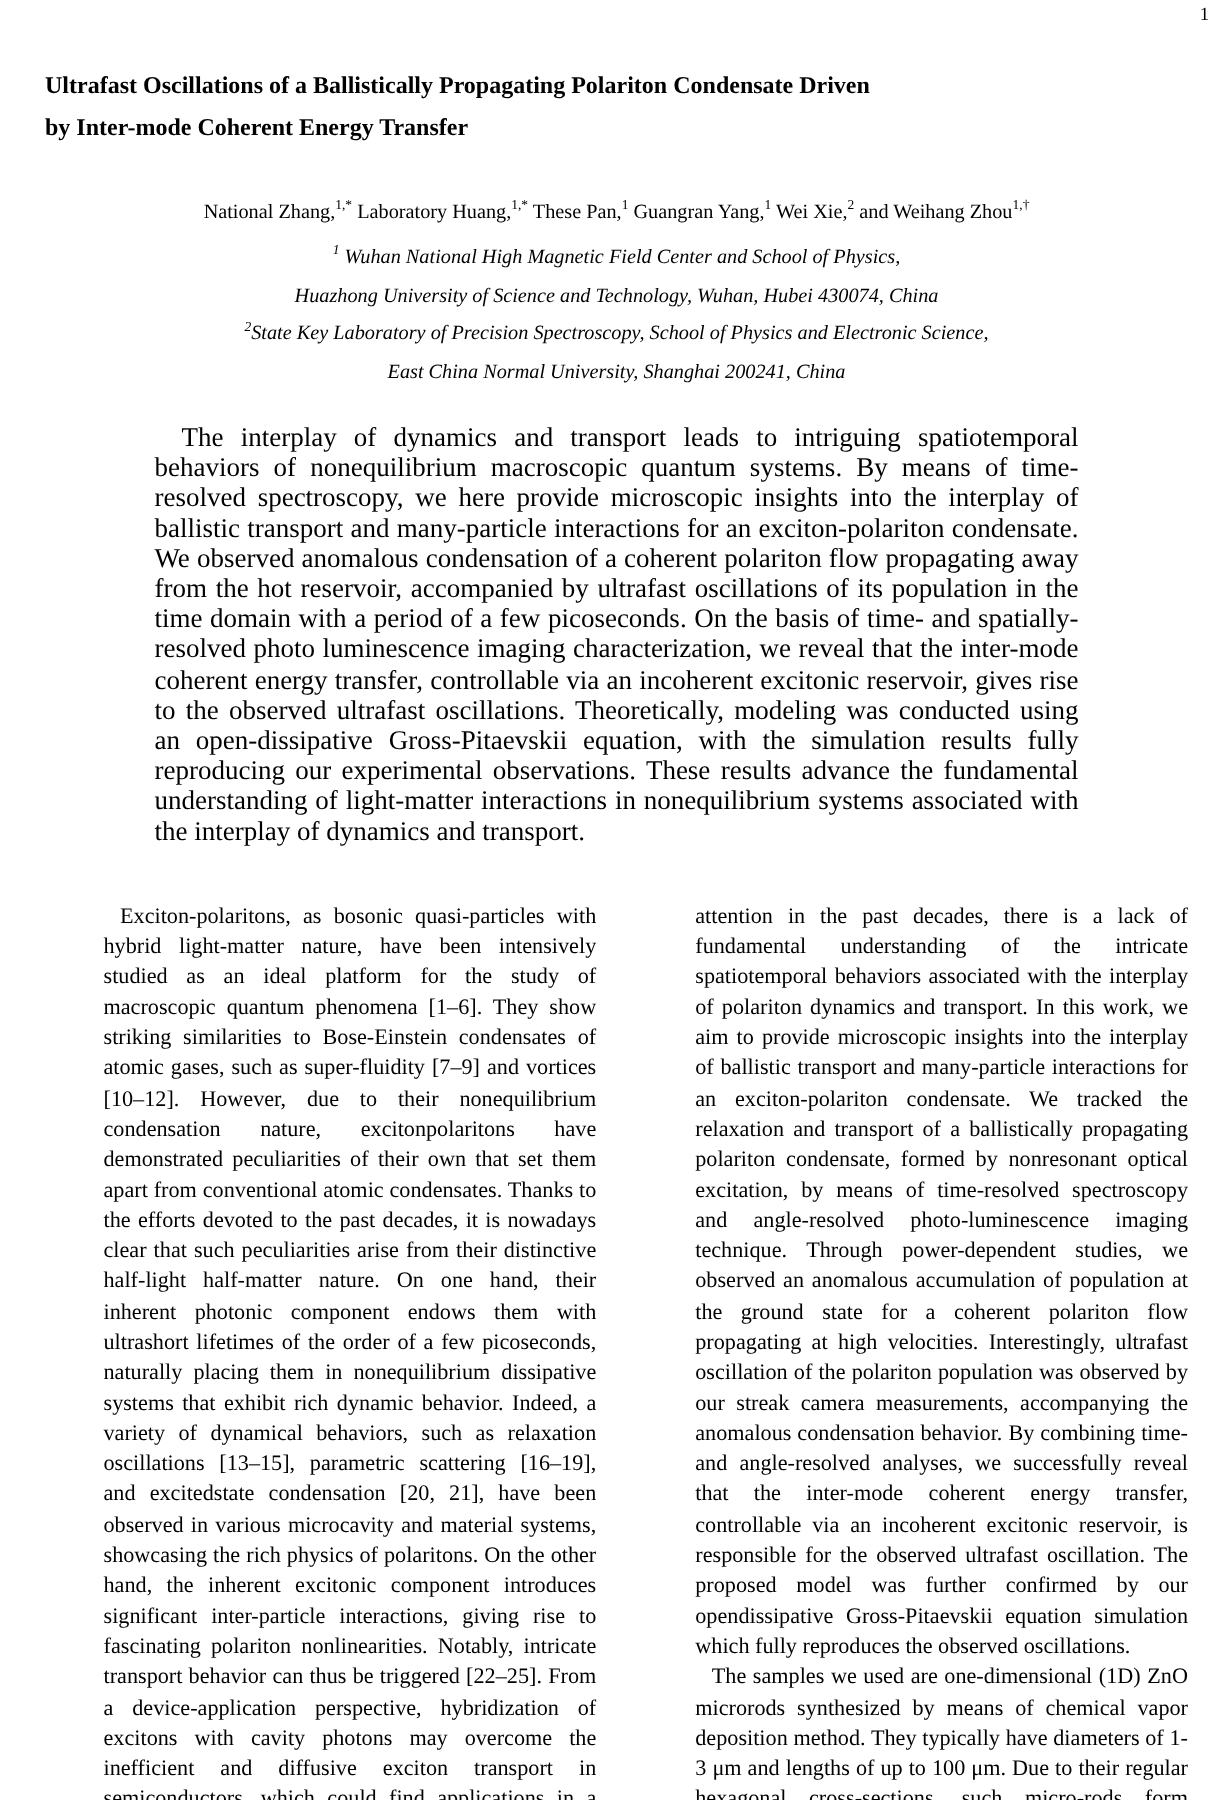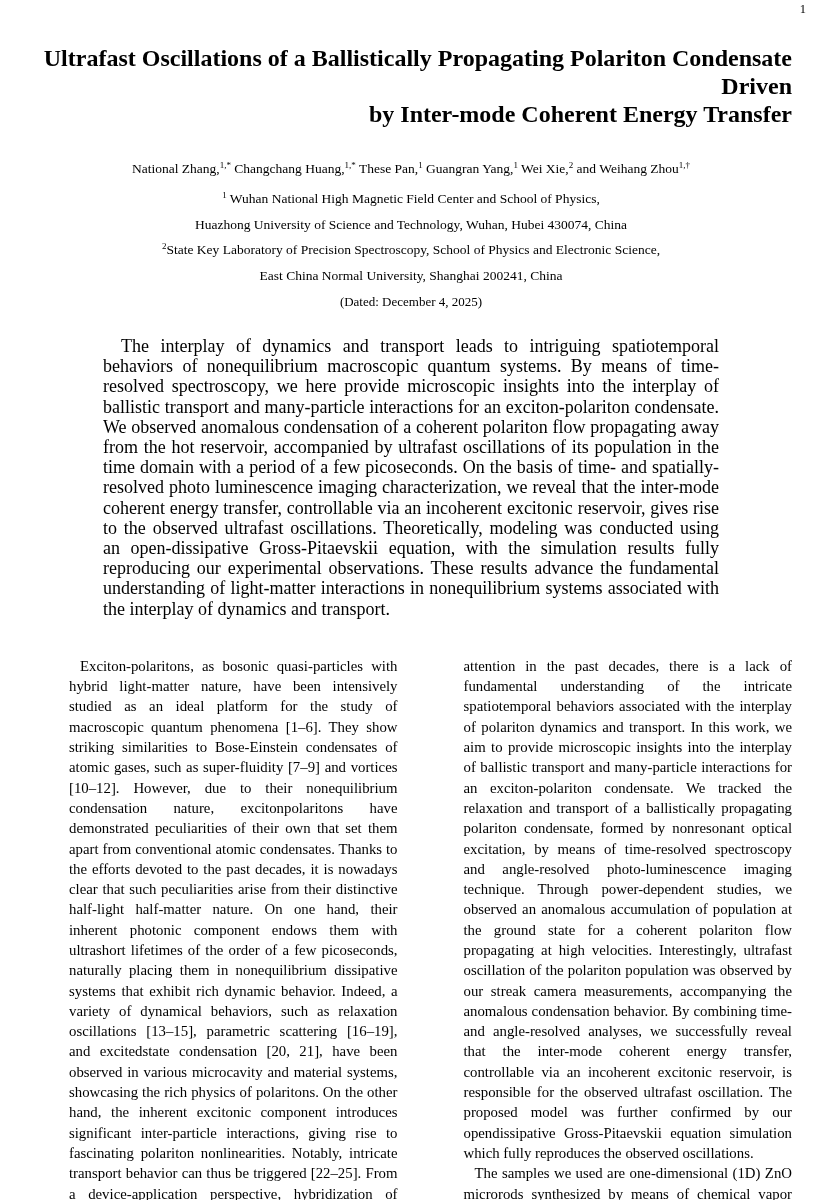--- a/index.html
+++ b/index.html
@@ -12,35 +12,36 @@
   .page {
     position: relative;
     width: 817px; height: 1200px;
     padding: 0 25px 0 30px;
     overflow: hidden;
     background: #fff;
   }
   .page-number { position: absolute; top: 2px; right: 11px; font-size: 12.5px; }
   .title {
     margin-top: 44px;
-    text-align: right;
+    text-align: left;
     font-weight: 700;
-    font-size: 24px;
+    font-size: 16px;
     line-height: 28px;
   }
   .authors {
     margin-top: 32px;
     text-align: center;
     font-size: 13.5px;
     line-height: 17px;
   }
   .authors sup { font-size: 9px; line-height: 0; }
   .affiliations {
     margin-top: 9px;
     text-align: center;
+    font-style: italic;
     font-size: 13.5px;
   }
   .aff-line { line-height: 25.5px; }
   .aff-line sup { font-size: 9px; line-height: 0; }
   .dateline { text-align: center; font-size: 13px; line-height: 26px; margin-top: 1px; }
   .abstract { margin: 21px 73px 0 73px; }
   .abstract p {
     text-align: justify;
     font-size: 18px;
     line-height: 20.2px;
@@ -61,30 +62,29 @@
 <body>
 
 <div class="page">
   <div class="page-number">1</div>
 
   <h1 class="title">
       <div>Ultrafast Oscillations of a Ballistically Propagating Polariton Condensate Driven</div>
       <div>by Inter-mode Coherent Energy Transfer</div>
     </h1>
 
-  <div class="authors"><span>National Zhang,</span><sup>1,*</sup><span> Changchang Huang,</span><sup>1,*</sup><span> These Pan,</span><sup>1</sup><span> Guangran Yang,</span><sup>1</sup><span> Wei Xie,</span><sup>2</sup><span> and Weihang Zhou</span><sup>1,†</sup></div>
+  <div class="authors"><span>National Zhang,</span><sup>1,*</sup><span> Laboratory Huang,</span><sup>1,*</sup><span> These Pan,</span><sup>1</sup><span> Guangran Yang,</span><sup>1</sup><span> Wei Xie,</span><sup>2</sup><span> and Weihang Zhou</span><sup>1,†</sup></div>
 
   <div class="affiliations">
       <div class="aff-line"><sup>1</sup> Wuhan National High Magnetic Field Center and School of Physics,</div>
       <div class="aff-line">Huazhong University of Science and Technology, Wuhan, Hubei 430074, China</div>
       <div class="aff-line"><sup>2</sup>State Key Laboratory of Precision Spectroscopy, School of Physics and Electronic Science,</div>
       <div class="aff-line">East China Normal University, Shanghai 200241, China</div>
     </div>
 
-  <div class="dateline">(Dated: December 4, 2025)</div>
 
   <div class="abstract">
     <p>The interplay of dynamics and transport leads to intriguing spatiotemporal behaviors of nonequilibrium macroscopic quantum systems. By means of time-resolved spectroscopy, we here provide microscopic insights into the interplay of ballistic transport and many-particle interactions for an exciton-polariton condensate. We observed anomalous condensation of a coherent polariton flow propagating away from the hot reservoir, accompanied by ultrafast oscillations of its population in the time domain with a period of a few picoseconds. On the basis of time- and spatially-resolved photo luminescence imaging characterization, we reveal that the inter-mode coherent energy transfer, controllable via an incoherent excitonic reservoir, gives rise to the observed ultrafast oscillations. Theoretically, modeling was conducted using an open-dissipative Gross-Pitaevskii equation, with the simulation results fully reproducing our experimental observations. These results advance the fundamental understanding of light-matter interactions in nonequilibrium systems associated with the interplay of dynamics and transport.</p>
   </div>
 
   <div class="columns">
     <div class="col">
         <p class="indent">Exciton-polaritons, as bosonic quasi-particles with hybrid light-matter nature, have been intensively studied as an ideal platform for the study of macroscopic quantum phenomena [1–6]. They show striking similarities to Bose-Einstein condensates of atomic gases, such as super-fluidity [7–9] and vortices [10–12]. However, due to their nonequilibrium condensation nature, excitonpolaritons have demonstrated peculiarities of their own that set them apart from conventional atomic condensates. Thanks to the efforts devoted to the past decades, it is nowadays clear that such peculiarities arise from their distinctive half-light half-matter nature. On one hand, their inherent photonic component endows them with ultrashort lifetimes of the order of a few picoseconds, naturally placing them in nonequilibrium dissipative systems that exhibit rich dynamic behavior. Indeed, a variety of dynamical behaviors, such as relaxation oscillations [13–15], parametric scattering [16–19], and excitedstate condensation [20, 21], have been observed in various microcavity and material systems, showcasing the rich physics of polaritons. On the other hand, the inherent excitonic component introduces significant inter-particle interactions, giving rise to fascinating polariton nonlinearities. Notably, intricate transport behavior can thus be triggered [22–25]. From a device-application perspective, hybridization of excitons with cavity photons may overcome the inefficient and diffusive exciton transport in semiconductors, which could find applications in a variety of fields, such as organic photovoltaics [26, 27] and excitonic devices [28, 29]. However, while both polariton dynamics and their transport receive much</p>
       </div>
     <div class="col">

